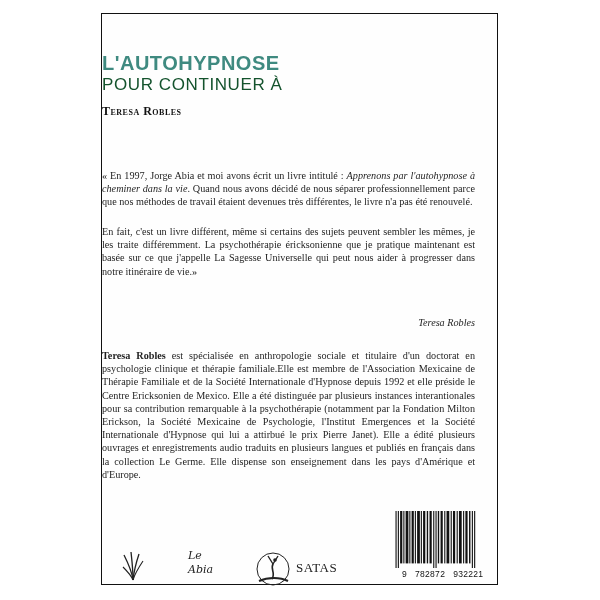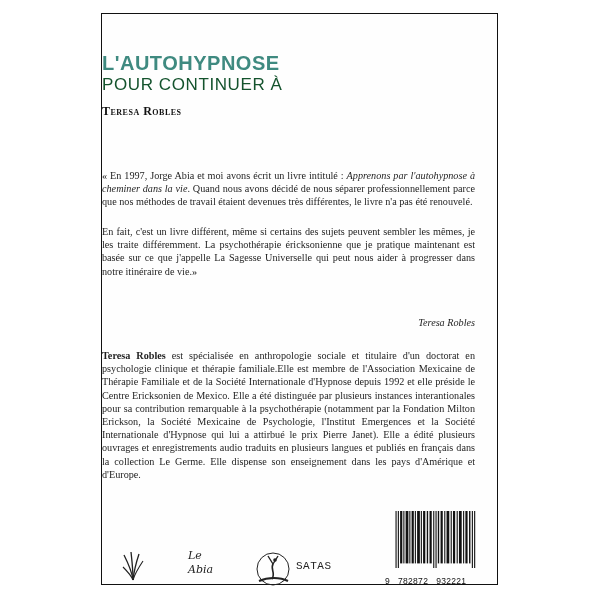--- a/index.html
+++ b/index.html
@@ -32,28 +32,28 @@
     .p2 { top: 211px; }
     .sig { top: 302px; text-align: right; font-style: italic; }
     .bio { top: 335px; font-family: Liberation Serif, serif; }
     .logo-germe { position: absolute; left: 20px; top: 535px; width: 80px; height: 36px; }
     .germe-text {
       position: absolute; left: 26px; top: 0; font-family: "DejaVu Serif", serif;
       font-style: italic; font-size: 11px; line-height: 14px; color: #222; text-align: left; margin-left: 40px;
     }
     .logo-satas { position: absolute; left: 152px; top: 537px; width: 90px; height: 36px; }
     .satas-text {
-      position: absolute; left: 42px; top: 9px; font-family: Liberation Mono, monospace;
-      font-size: 11px; color: #222; letter-spacing: 0.5px;
+      position: absolute; left: 42px; top: 9px; font-family: Liberation Serif, serif;
+      font-size: 13px; color: #222; letter-spacing: 0.5px;
     }
     .barcode-box { position: absolute; left: 283px; top: 497px; width: 100px; height: 72px; }
     .bars { position: absolute; left: 7px; top: 0; width: 87px; height: 57px; display: flex; gap: 0; }
     .digits {
-      position: absolute; left: 0; top: 58px; width: 100px; font-family: "Liberation Sans", sans-serif;
-      font-size: 8.5px; color: #111; white-space: pre; letter-spacing: 0.3px; margin-top: 7px;
+      position: absolute; left: 17px; top: 58px; width: 100px; font-family: "Liberation Sans", sans-serif;
+      font-size: 8.5px; color: #111; white-space: pre; letter-spacing: 0.3px;
     }
   </style>
 </head>
 <body>
 
 <div class="cover">
 
   <div class="title-block">
     <div class="title-main">L'AUTOHYPNOSE</div>
     <div class="title-sub">POUR CONTINUER À</div>

